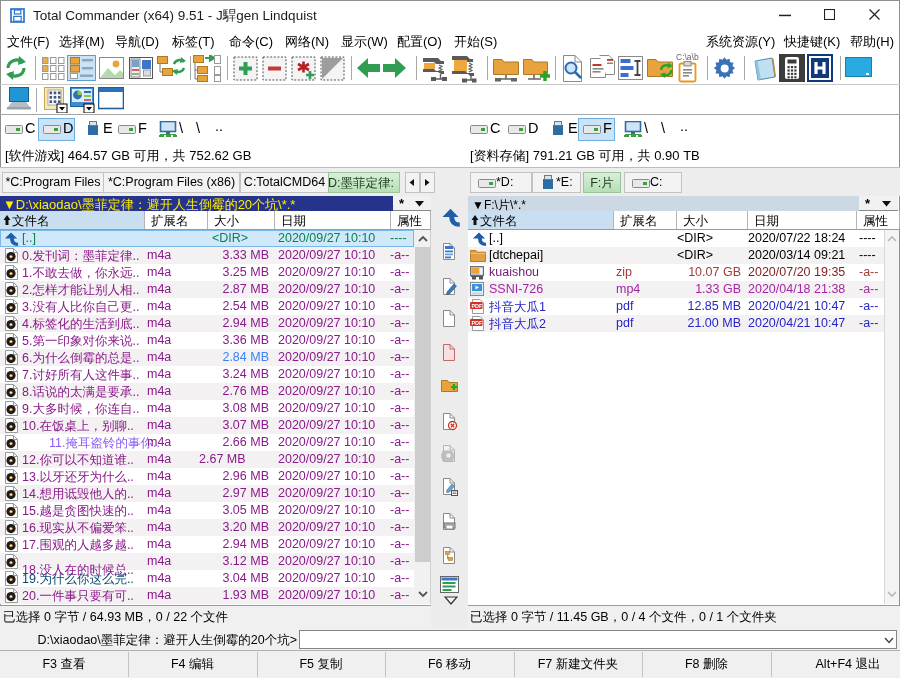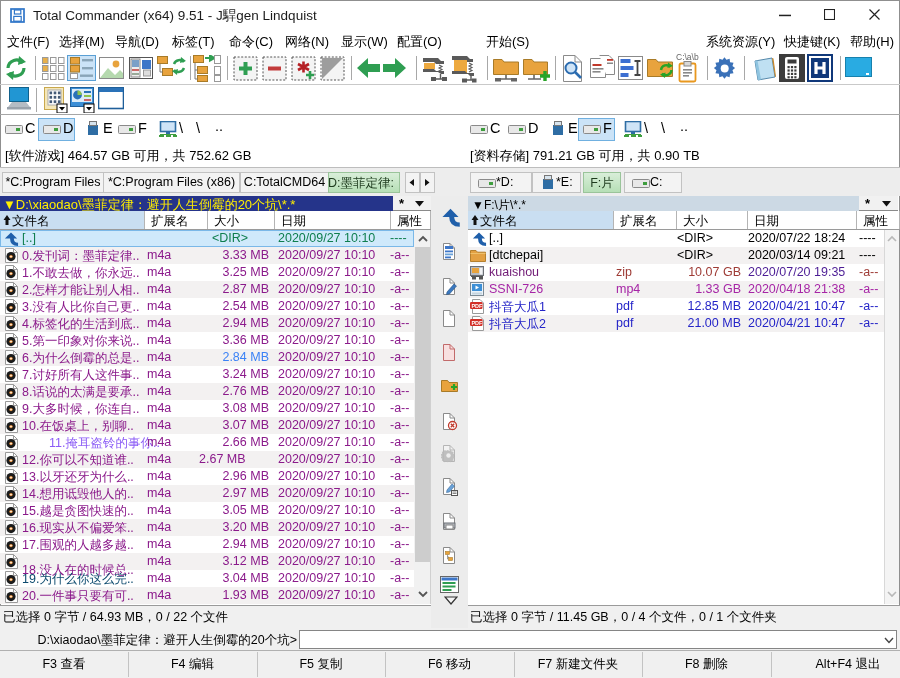--- a/index.html
+++ b/index.html
@@ -25,21 +25,21 @@
     <path d="M0.5 0.5 L10.5 10.5 M10.5 0.5 L0.5 10.5" stroke="#222" stroke-width="1.2"></path>
   </svg>
 <div class="t" style="left:7px;top:33px;font-size:13px;">文件(F)</div>
 <div class="t" style="left:59px;top:33px;font-size:13px;">选择(M)</div>
 <div class="t" style="left:115px;top:33px;font-size:13px;">导航(D)</div>
 <div class="t" style="left:172px;top:33px;font-size:13px;">标签(T)</div>
 <div class="t" style="left:229px;top:33px;font-size:13px;">命令(C)</div>
 <div class="t" style="left:285px;top:33px;font-size:13px;">网络(N)</div>
 <div class="t" style="left:341px;top:33px;font-size:13px;">显示(W)</div>
 <div class="t" style="left:397px;top:33px;font-size:13px;">配置(O)</div>
-<div class="t" style="left:454px;top:33px;font-size:13px;margin-left:32px;">开始(S)</div>
+<div class="t" style="left:454px;top:33px;font-size:13px;">开始(S)</div>
 <div class="t" style="left:706px;top:33px;font-size:13px;">系统资源(Y)</div>
 <div class="t" style="left:784px;top:33px;font-size:13px;">快捷键(K)</div>
 <div class="t" style="left:850px;top:33px;font-size:13px;">帮助(H)</div>
 <div class="a" style="left:35px;top:56px;width:1px;height:24px;background:#a8a8a8;"></div>
 <div class="a" style="left:190px;top:56px;width:1px;height:24px;background:#a8a8a8;"></div>
 <div class="a" style="left:227px;top:56px;width:1px;height:24px;background:#a8a8a8;"></div>
 <div class="a" style="left:351px;top:56px;width:1px;height:24px;background:#a8a8a8;"></div>
 <div class="a" style="left:416px;top:56px;width:1px;height:24px;background:#a8a8a8;"></div>
 <div class="a" style="left:487px;top:56px;width:1px;height:24px;background:#a8a8a8;"></div>
 <div class="a" style="left:555px;top:56px;width:1px;height:24px;background:#a8a8a8;"></div>
@@ -719,21 +719,21 @@
     <rect x="0.5" y="1.5" width="13" height="9" fill="#b9bcc2" stroke="#6d7076"></rect>
     <rect x="2" y="3" width="7" height="5" fill="#e8a33d"></rect>
     <rect x="9.5" y="3" width="3" height="6.5" fill="#f2f3f5"></rect>
     <rect x="2" y="12" width="4" height="2.5" fill="#555"></rect>
     <rect x="9" y="12" width="4" height="2.5" fill="#555"></rect>
     <rect x="1" y="11" width="12" height="1" fill="#555"></rect>
   </svg>
 <div class="t" style="left:489px;top:265px;color:#701a75;">kuaishou</div>
 <div class="t" style="left:616px;top:265px;color:#9e3b35;">zip</div>
 <div class="t" style="left:661px;top:265px;width:80px;text-align:right;color:#9e3b35">10.07 GB</div>
-<div class="t" style="left:748px;top:265px;color:#4c1d95;text-align:center;">2020/07/20 19:35</div>
+<div class="t" style="left:748px;top:265px;color:#7f1d1d;text-align:center;">2020/07/20 19:35</div>
 <div class="t" style="left:859px;top:265px;color:#9e3b35;">-a--</div>
 <div class="a" style="left:468px;top:281px;width:416px;height:17px;background:#f3f1f1;"></div>
 <svg class="a" style="left:470px;top:282px" width="15" height="15">
     <rect x="0.5" y="0.5" width="13" height="13" fill="#e9f2fa" stroke="#7d8a94"></rect>
     <rect x="2" y="2" width="10" height="7" fill="#3d8fd6"></rect>
     <path d="M5.5 3.5 L9 5.5 L5.5 7.5 Z" fill="#fff"></path>
     <rect x="2" y="10.5" width="10" height="2" fill="#c6d4de"></rect>
   </svg>
 <div class="t" style="left:489px;top:282px;color:#a625a6;">SSNI-726</div>
 <div class="t" style="left:616px;top:282px;color:#a625a6;">mp4</div>

